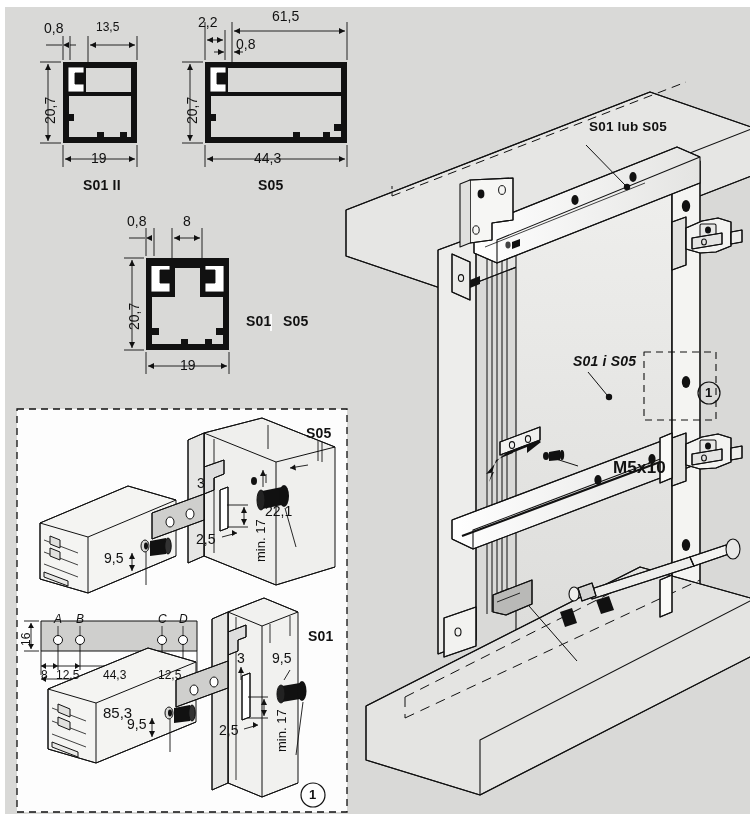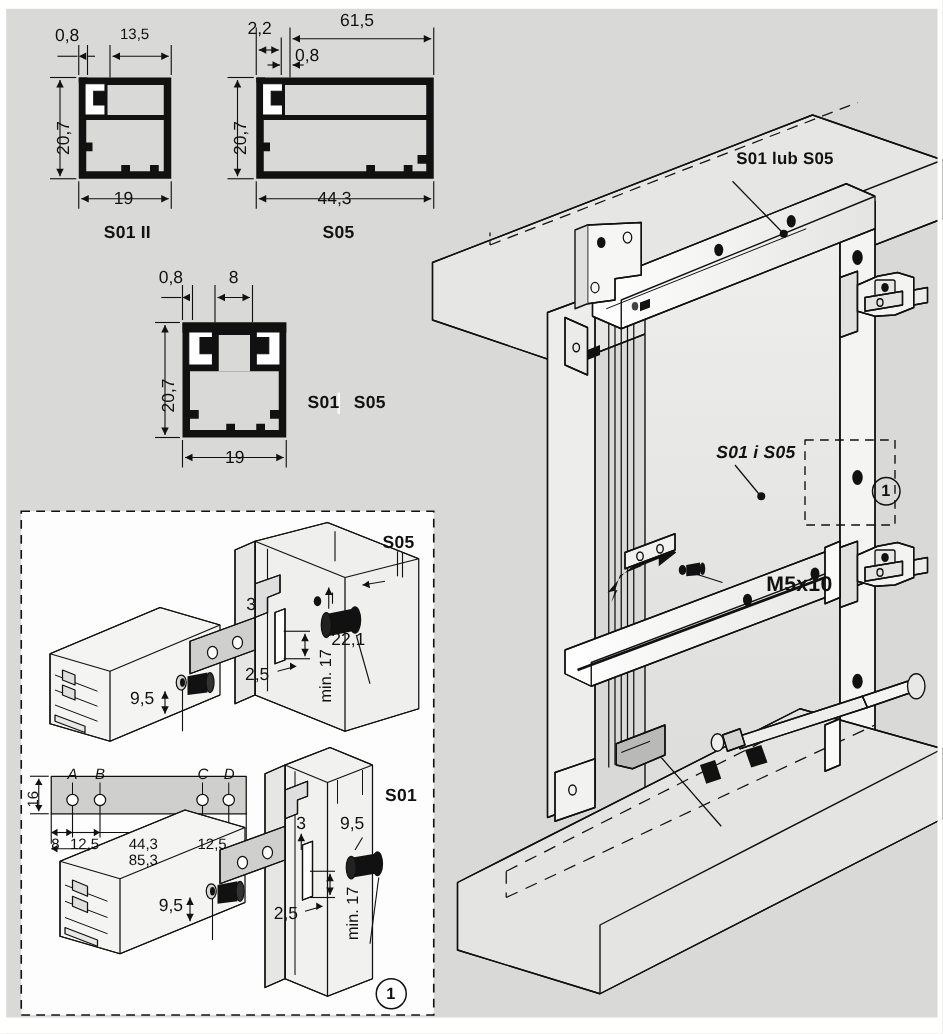--- a/index.html
+++ b/index.html
@@ -598,21 +598,21 @@
 
   <div class="dim ital" style="left:54px;top:612px;font-size:12px;">A</div>
   <div class="dim ital" style="left:76px;top:612px;font-size:12px;">B</div>
   <div class="dim ital" style="left:158px;top:612px;font-size:12px;">C</div>
   <div class="dim ital" style="left:179px;top:612px;font-size:12px;">D</div>
   <div class="dim vert" style="left:19px;top:646px;font-size:12px;">16</div>
   <div class="dim" style="left:41px;top:668px;font-size:12px;">8</div>
   <div class="dim" style="left:56px;top:668px;font-size:12px;">12,5</div>
   <div class="dim" style="left:103px;top:668px;font-size:12px;">44,3</div>
   <div class="dim" style="left:158px;top:668px;font-size:12px;">12,5</div>
-  <div class="dim" style="left:103px;top:681px;font-size:12px;">85,3</div>
+  <div class="dim" style="left:103px;top:704px;font-size:15px;">85,3</div>
 
   <div class="cap" style="left:308px;top:628px;font-size:14px;">S01</div>
   <div class="dim" style="left:237px;top:650px;font-size:14px;">3</div>
   <div class="dim" style="left:272px;top:650px;font-size:14px;">9,5</div>
   <div class="dim vert" style="left:274px;top:752px;font-size:13px;">min. 17</div>
   <div class="dim" style="left:219px;top:722px;font-size:14px;">2,5</div>
   <div class="dim" style="left:127px;top:716px;font-size:14px;">9,5</div>
   <div class="dim" style="left:309px;top:787px;font-size:13px;font-weight:bold;">1</div>
 
   <div class="paper-edge-top"></div>

